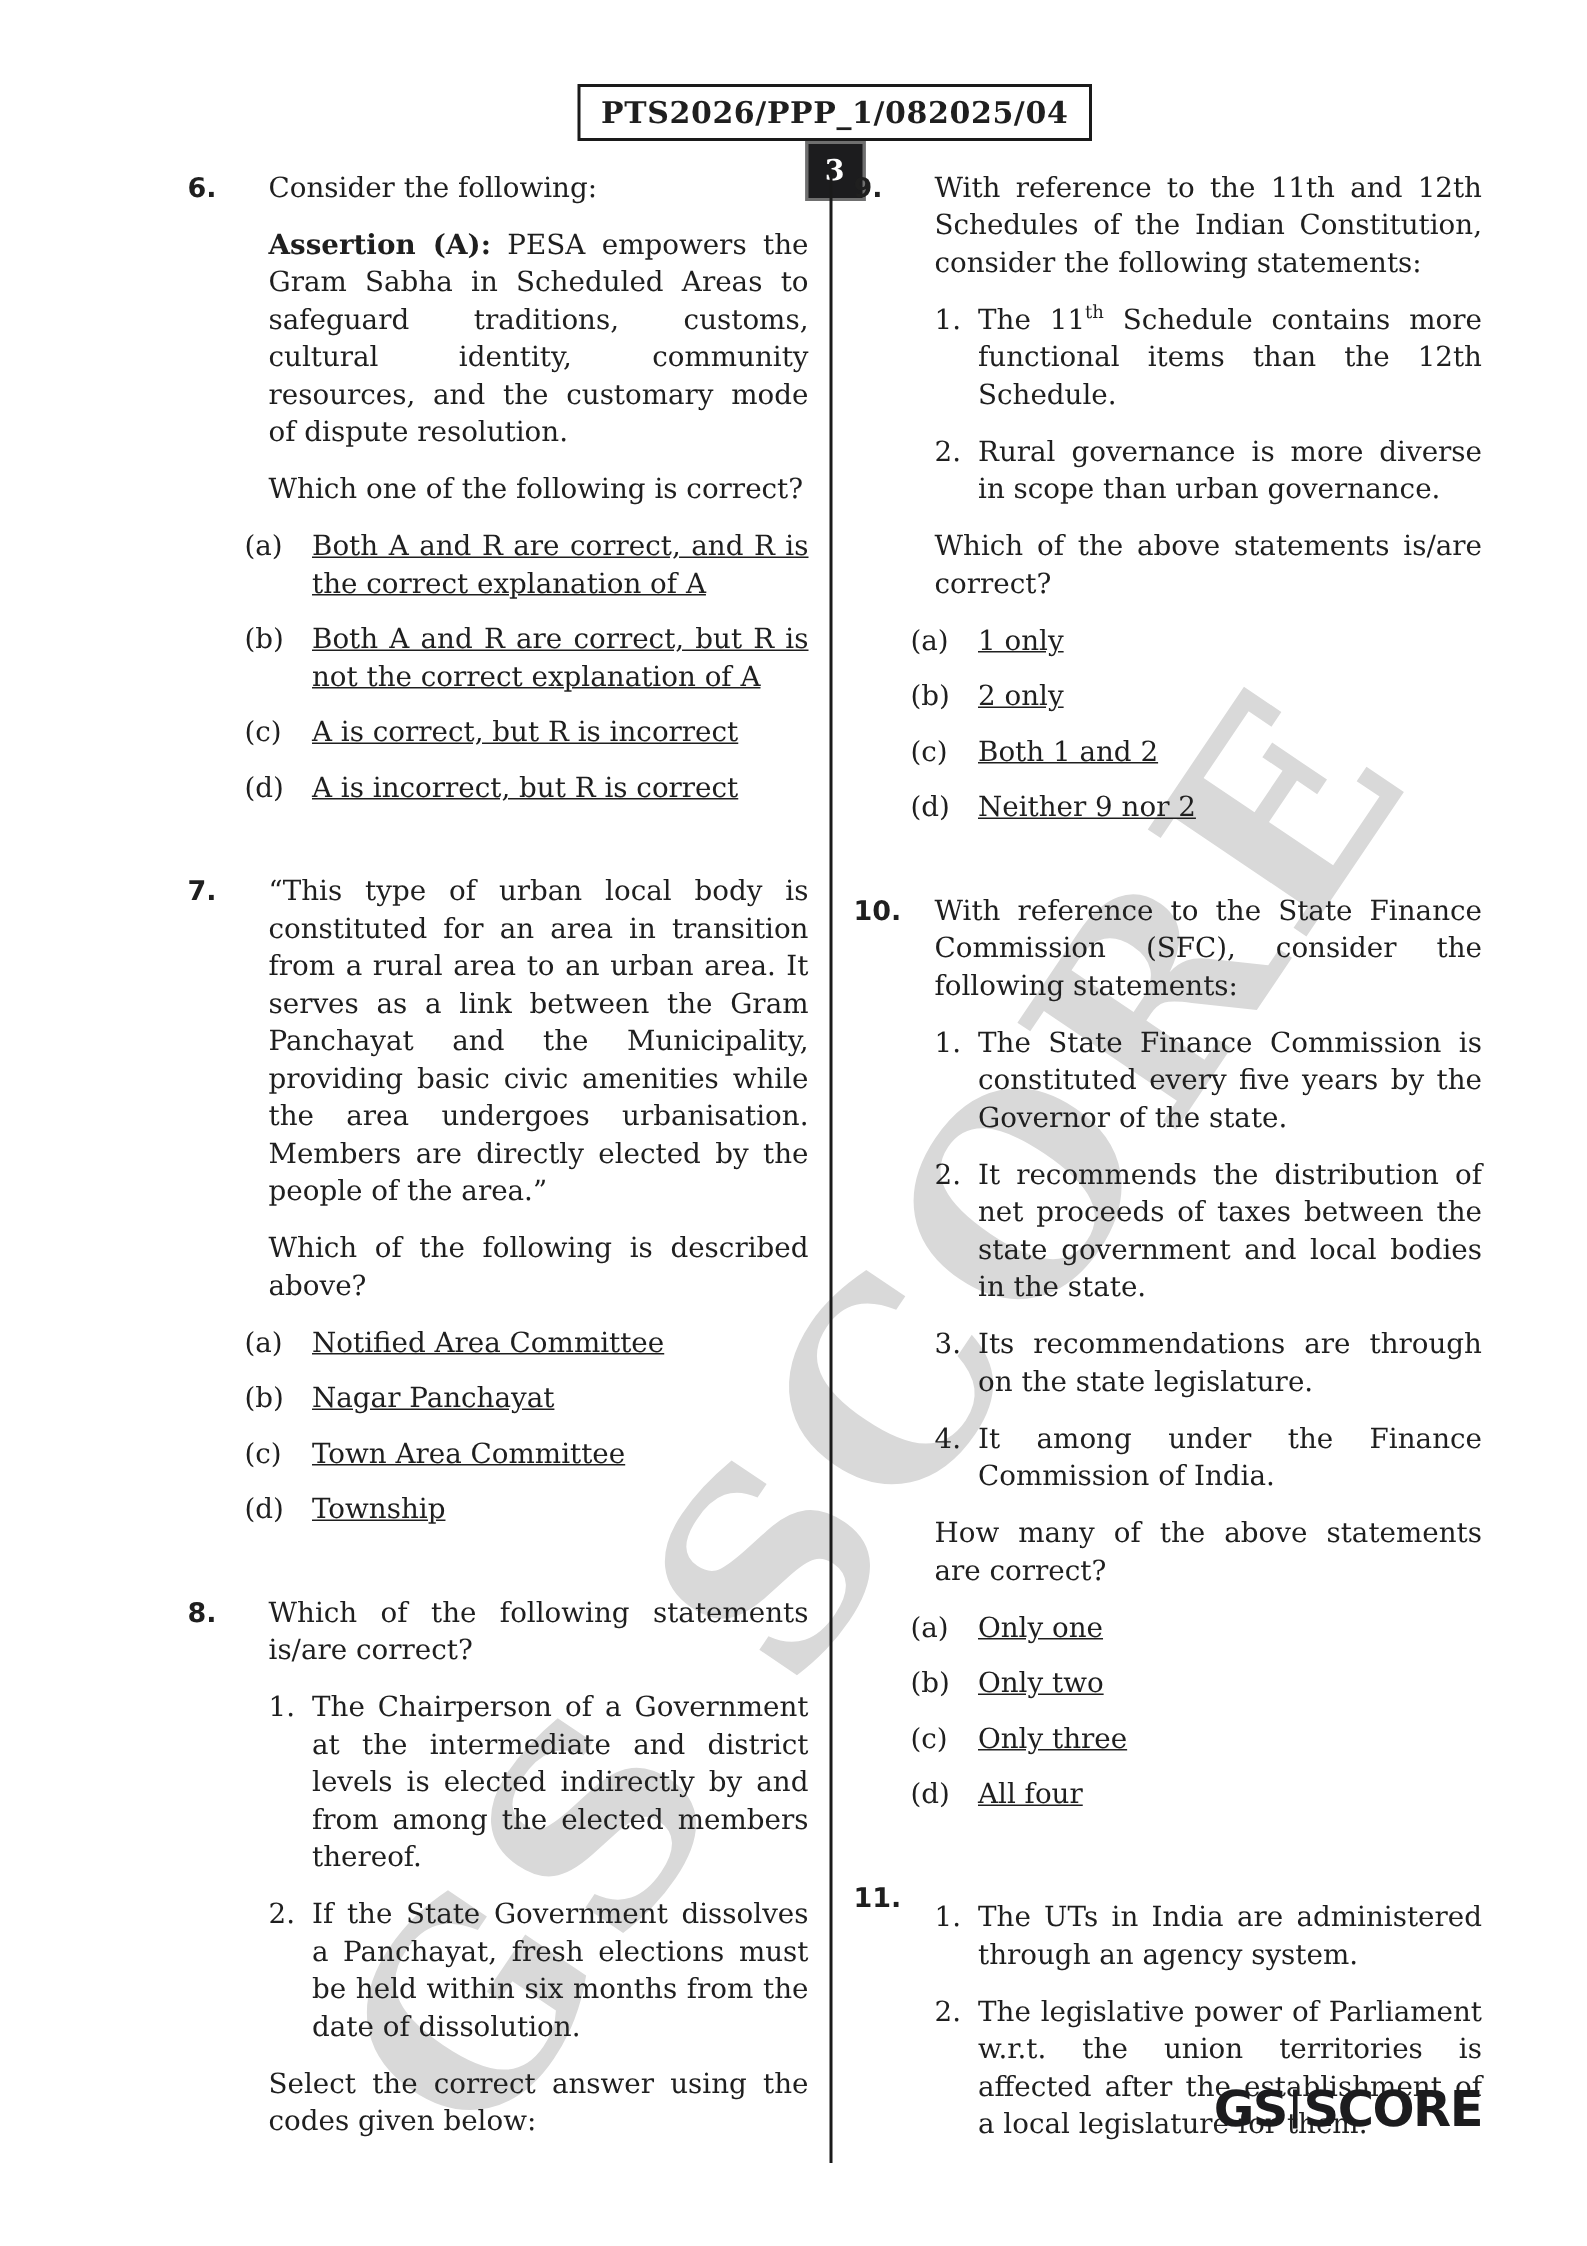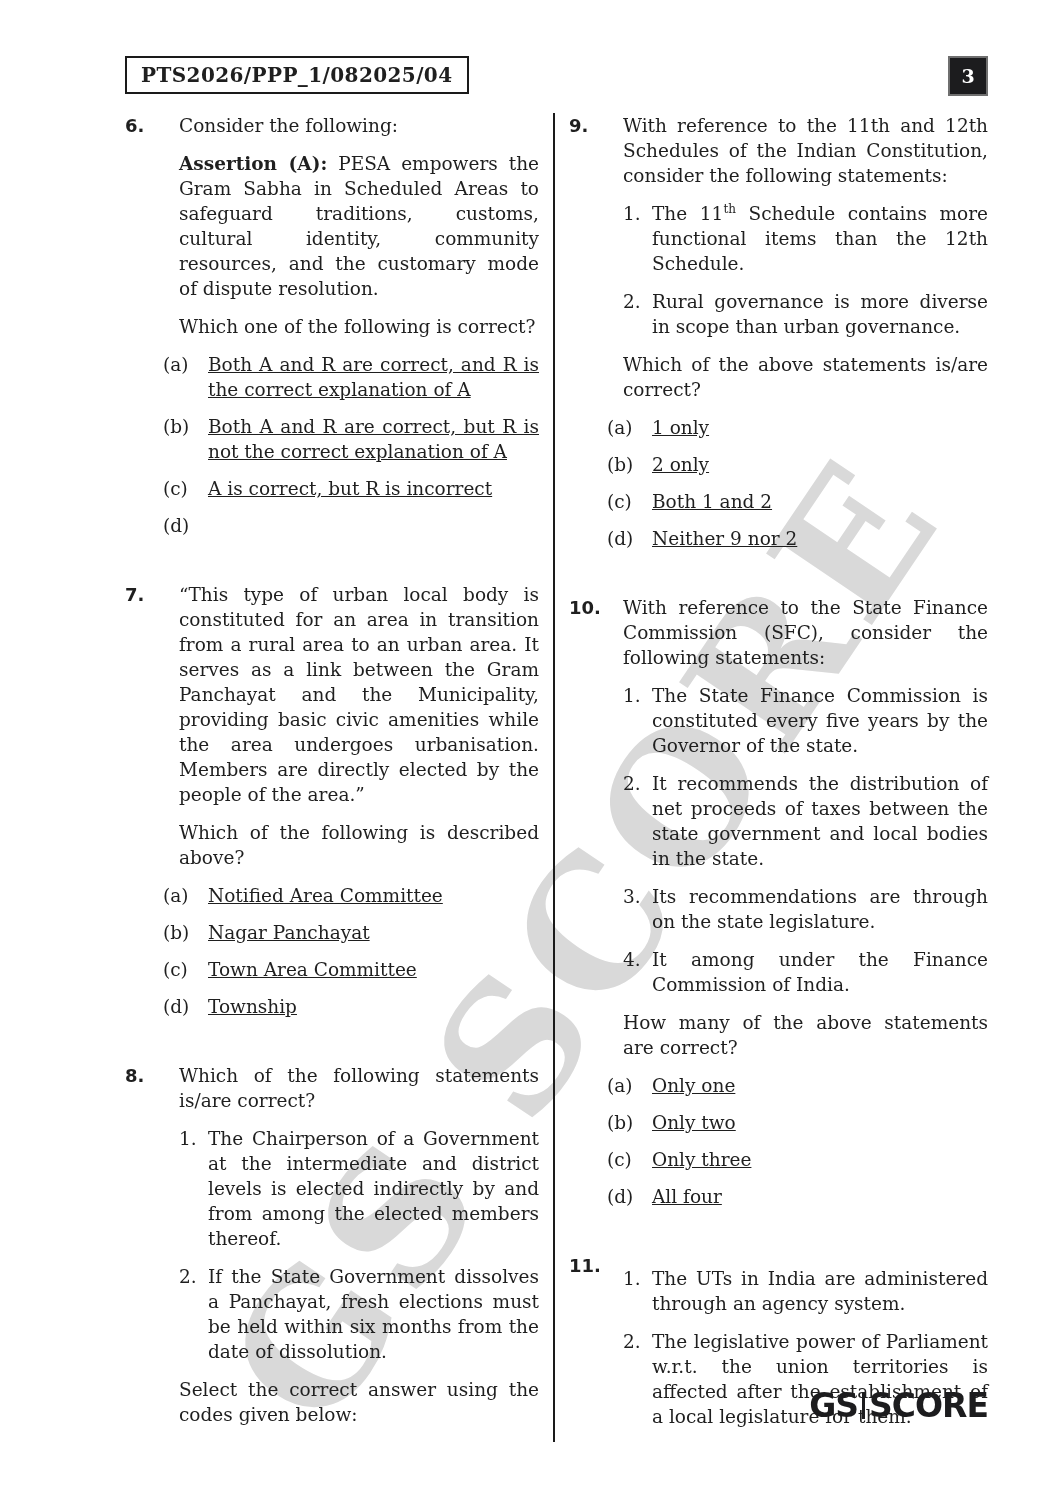--- a/index.html
+++ b/index.html
@@ -11,21 +11,21 @@
   
   .watermark{
     position:absolute;top:940px;left:585px;
     transform:translate(-50%,-50%) rotate(-56deg);
     font-family:"DejaVu Serif",serif;font-weight:bold;
     font-size:175px;letter-spacing:10px;white-space:nowrap;
     color:#d9d9d9;z-index:1;user-select:none;
   }
   
   .header{position:absolute;top:56px;left:125px;width:863px;display:flex;
-    justify-content:space-between;align-items:flex-start;z-index:2;}
+    justify-content:space-between;align-items:center;z-index:2;flex-direction:column;}
   .code-box{border:2px solid #1a1a1a;padding:5px 14px;font-weight:bold;
     font-size:20px;letter-spacing:.4px;background:#fff;}
   .page-badge{width:36px;height:36px;background:#1c1c1e;color:#ffffff;
     display:flex;align-items:center;justify-content:center;
     font-size:19px;font-weight:bold;border:2px solid #6f6f6f;box-sizing:content-box;}
   
   .columns{position:absolute;top:113px;left:125px;width:863px;display:flex;z-index:2;}
   .col{box-sizing:border-box;}
   .col-left{width:430px;padding-right:14px;border-right:2px solid #1a1a1a;min-height:1258px;}
   .col-right{width:433px;padding-left:14px;}
@@ -82,20 +82,21 @@
           <div class="opt">
             <div class="oletter">(b)</div>
             <div class="otext">Both A and R are correct, but R is not the correct explanation of A</div>
           </div>
           <div class="opt">
             <div class="oletter">(c)</div>
             <div class="otext">A is correct, but R is incorrect</div>
           </div>
           <div class="opt">
             <div class="oletter">(d)</div>
+            <div class="otext">A is incorrect, but R is correct</div>
           </div>
         </div>
       </div>
 
       <div class="q">
         <div class="qnum">7.</div>
         <div class="qbody">
           <p class="para">“This type of urban local body is constituted for an area in transition from a rural area to an urban area. It serves as a link between the Gram Panchayat and the Municipality, providing basic civic amenities while the area undergoes urbanisation. Members are directly elected by the people of the area.”</p>
           <p class="para">Which of the following is described above?</p>
           <div class="opt">

